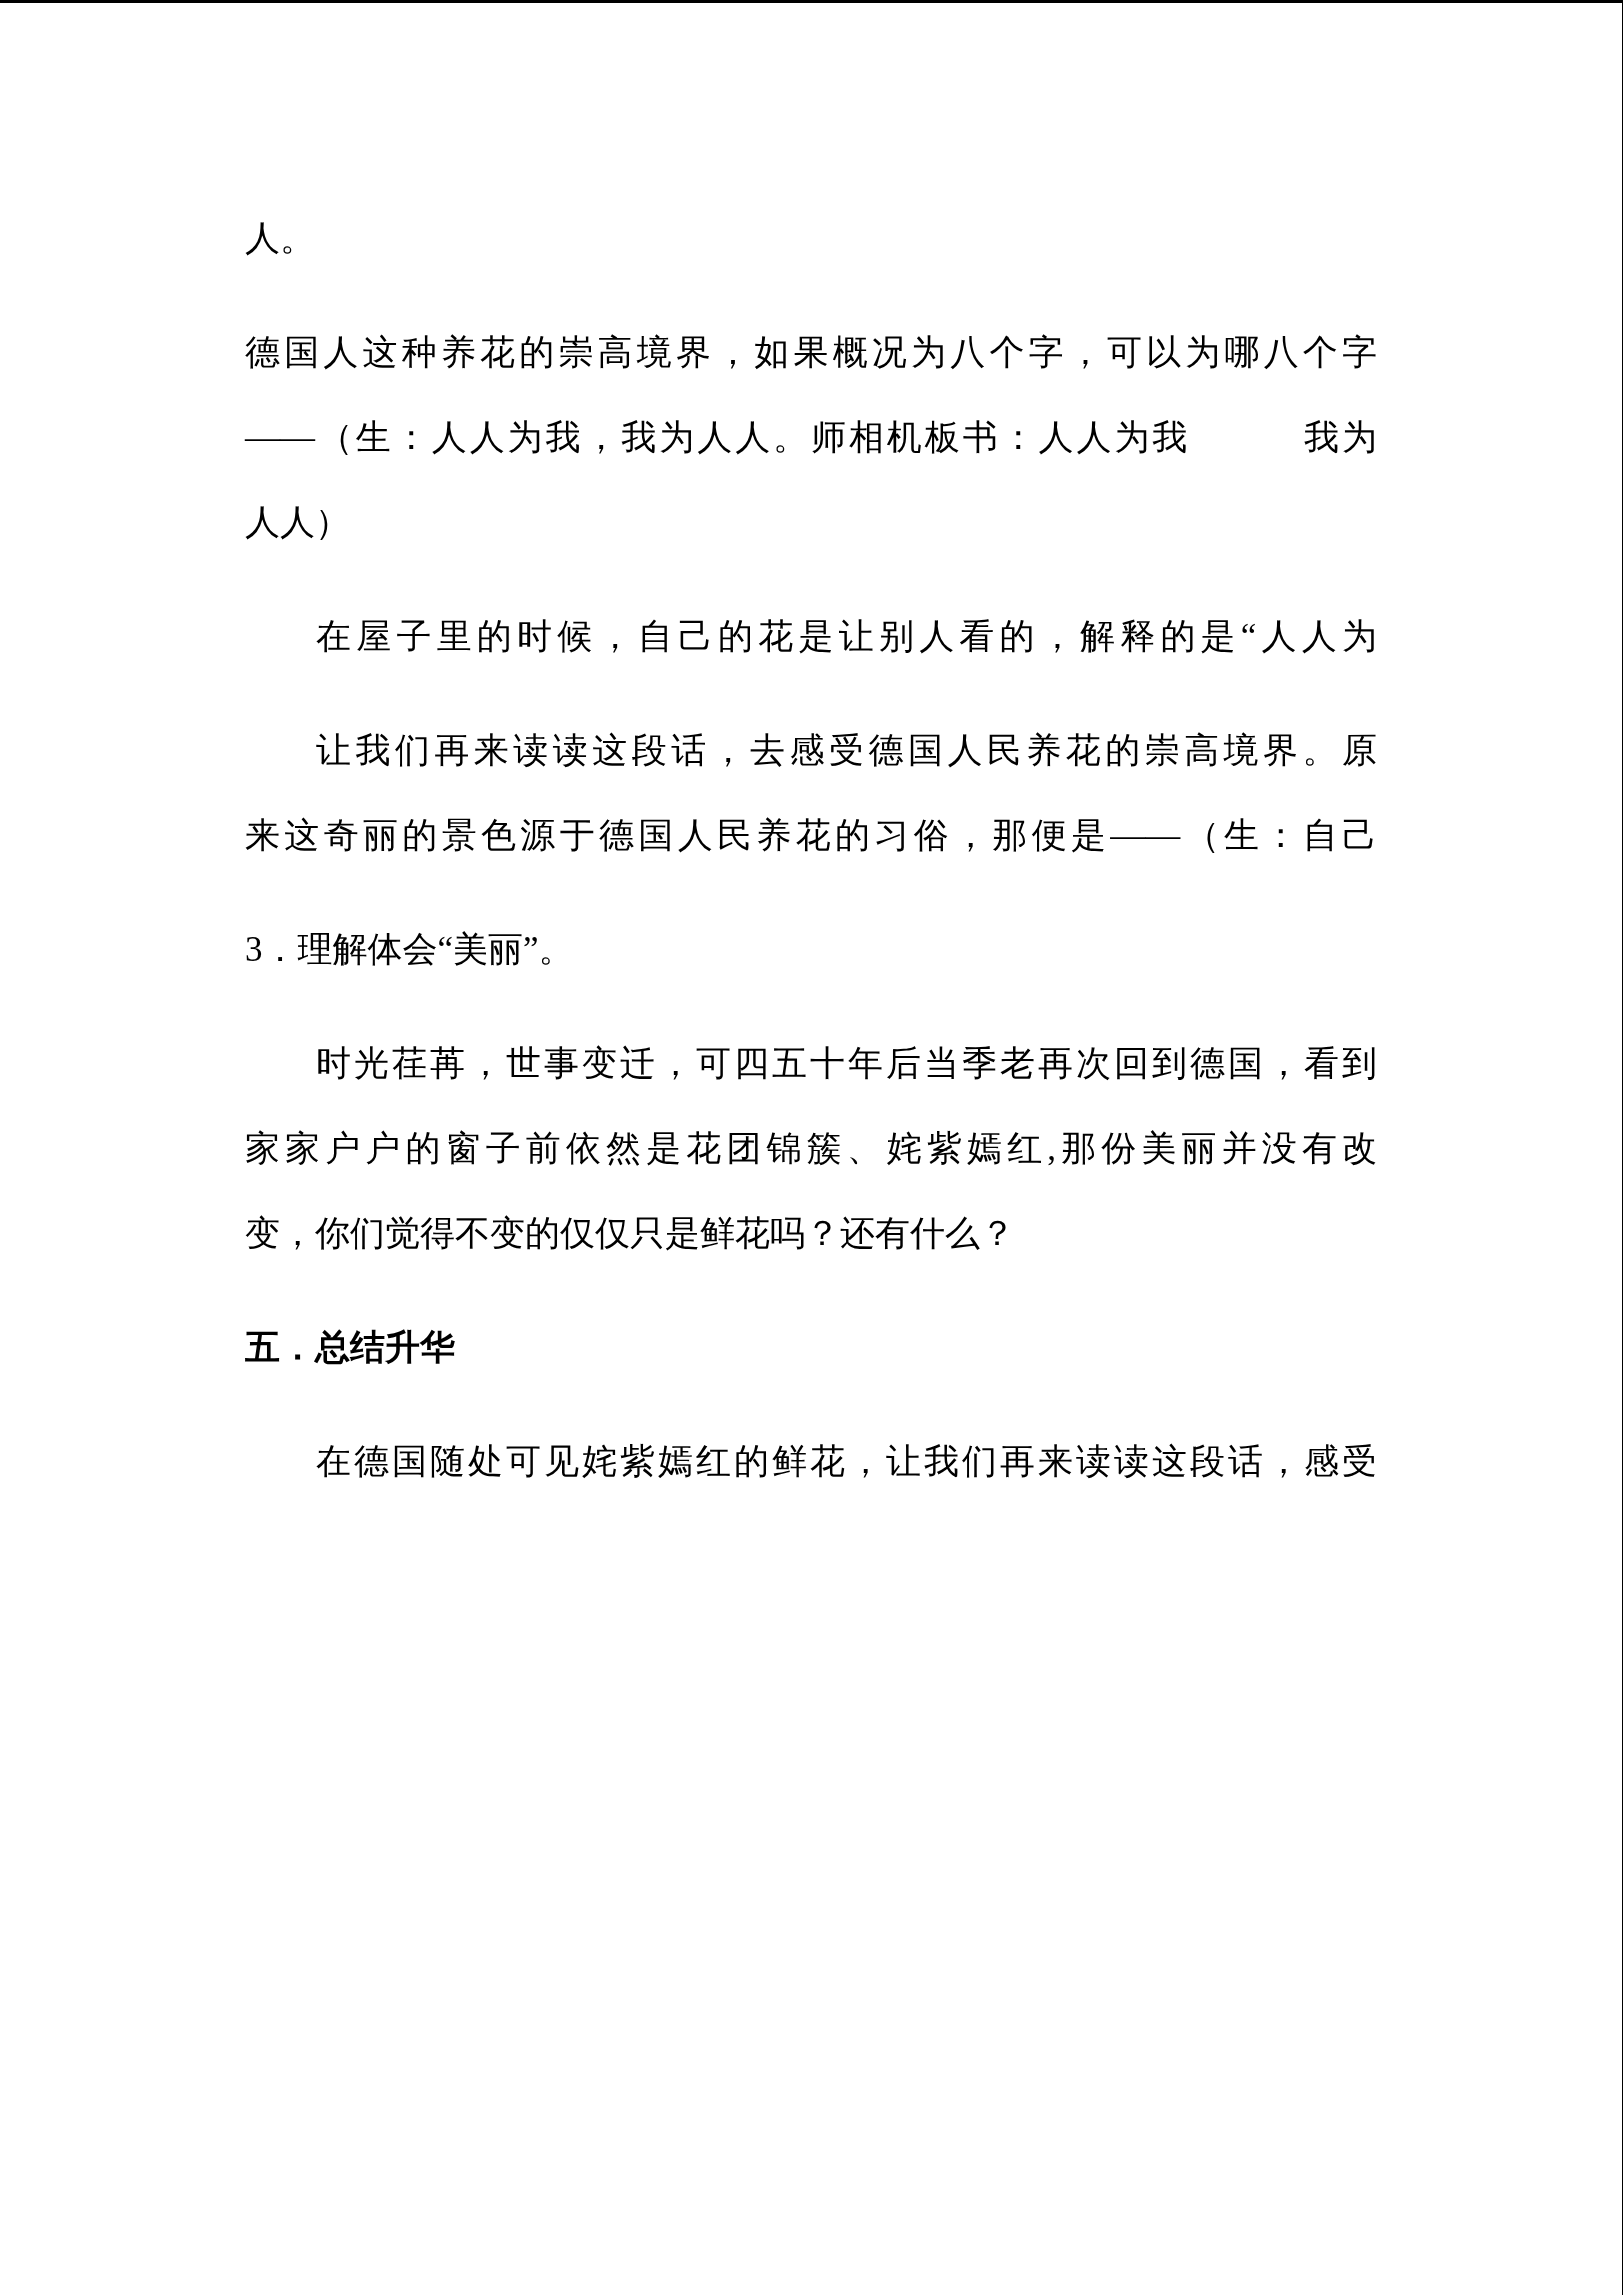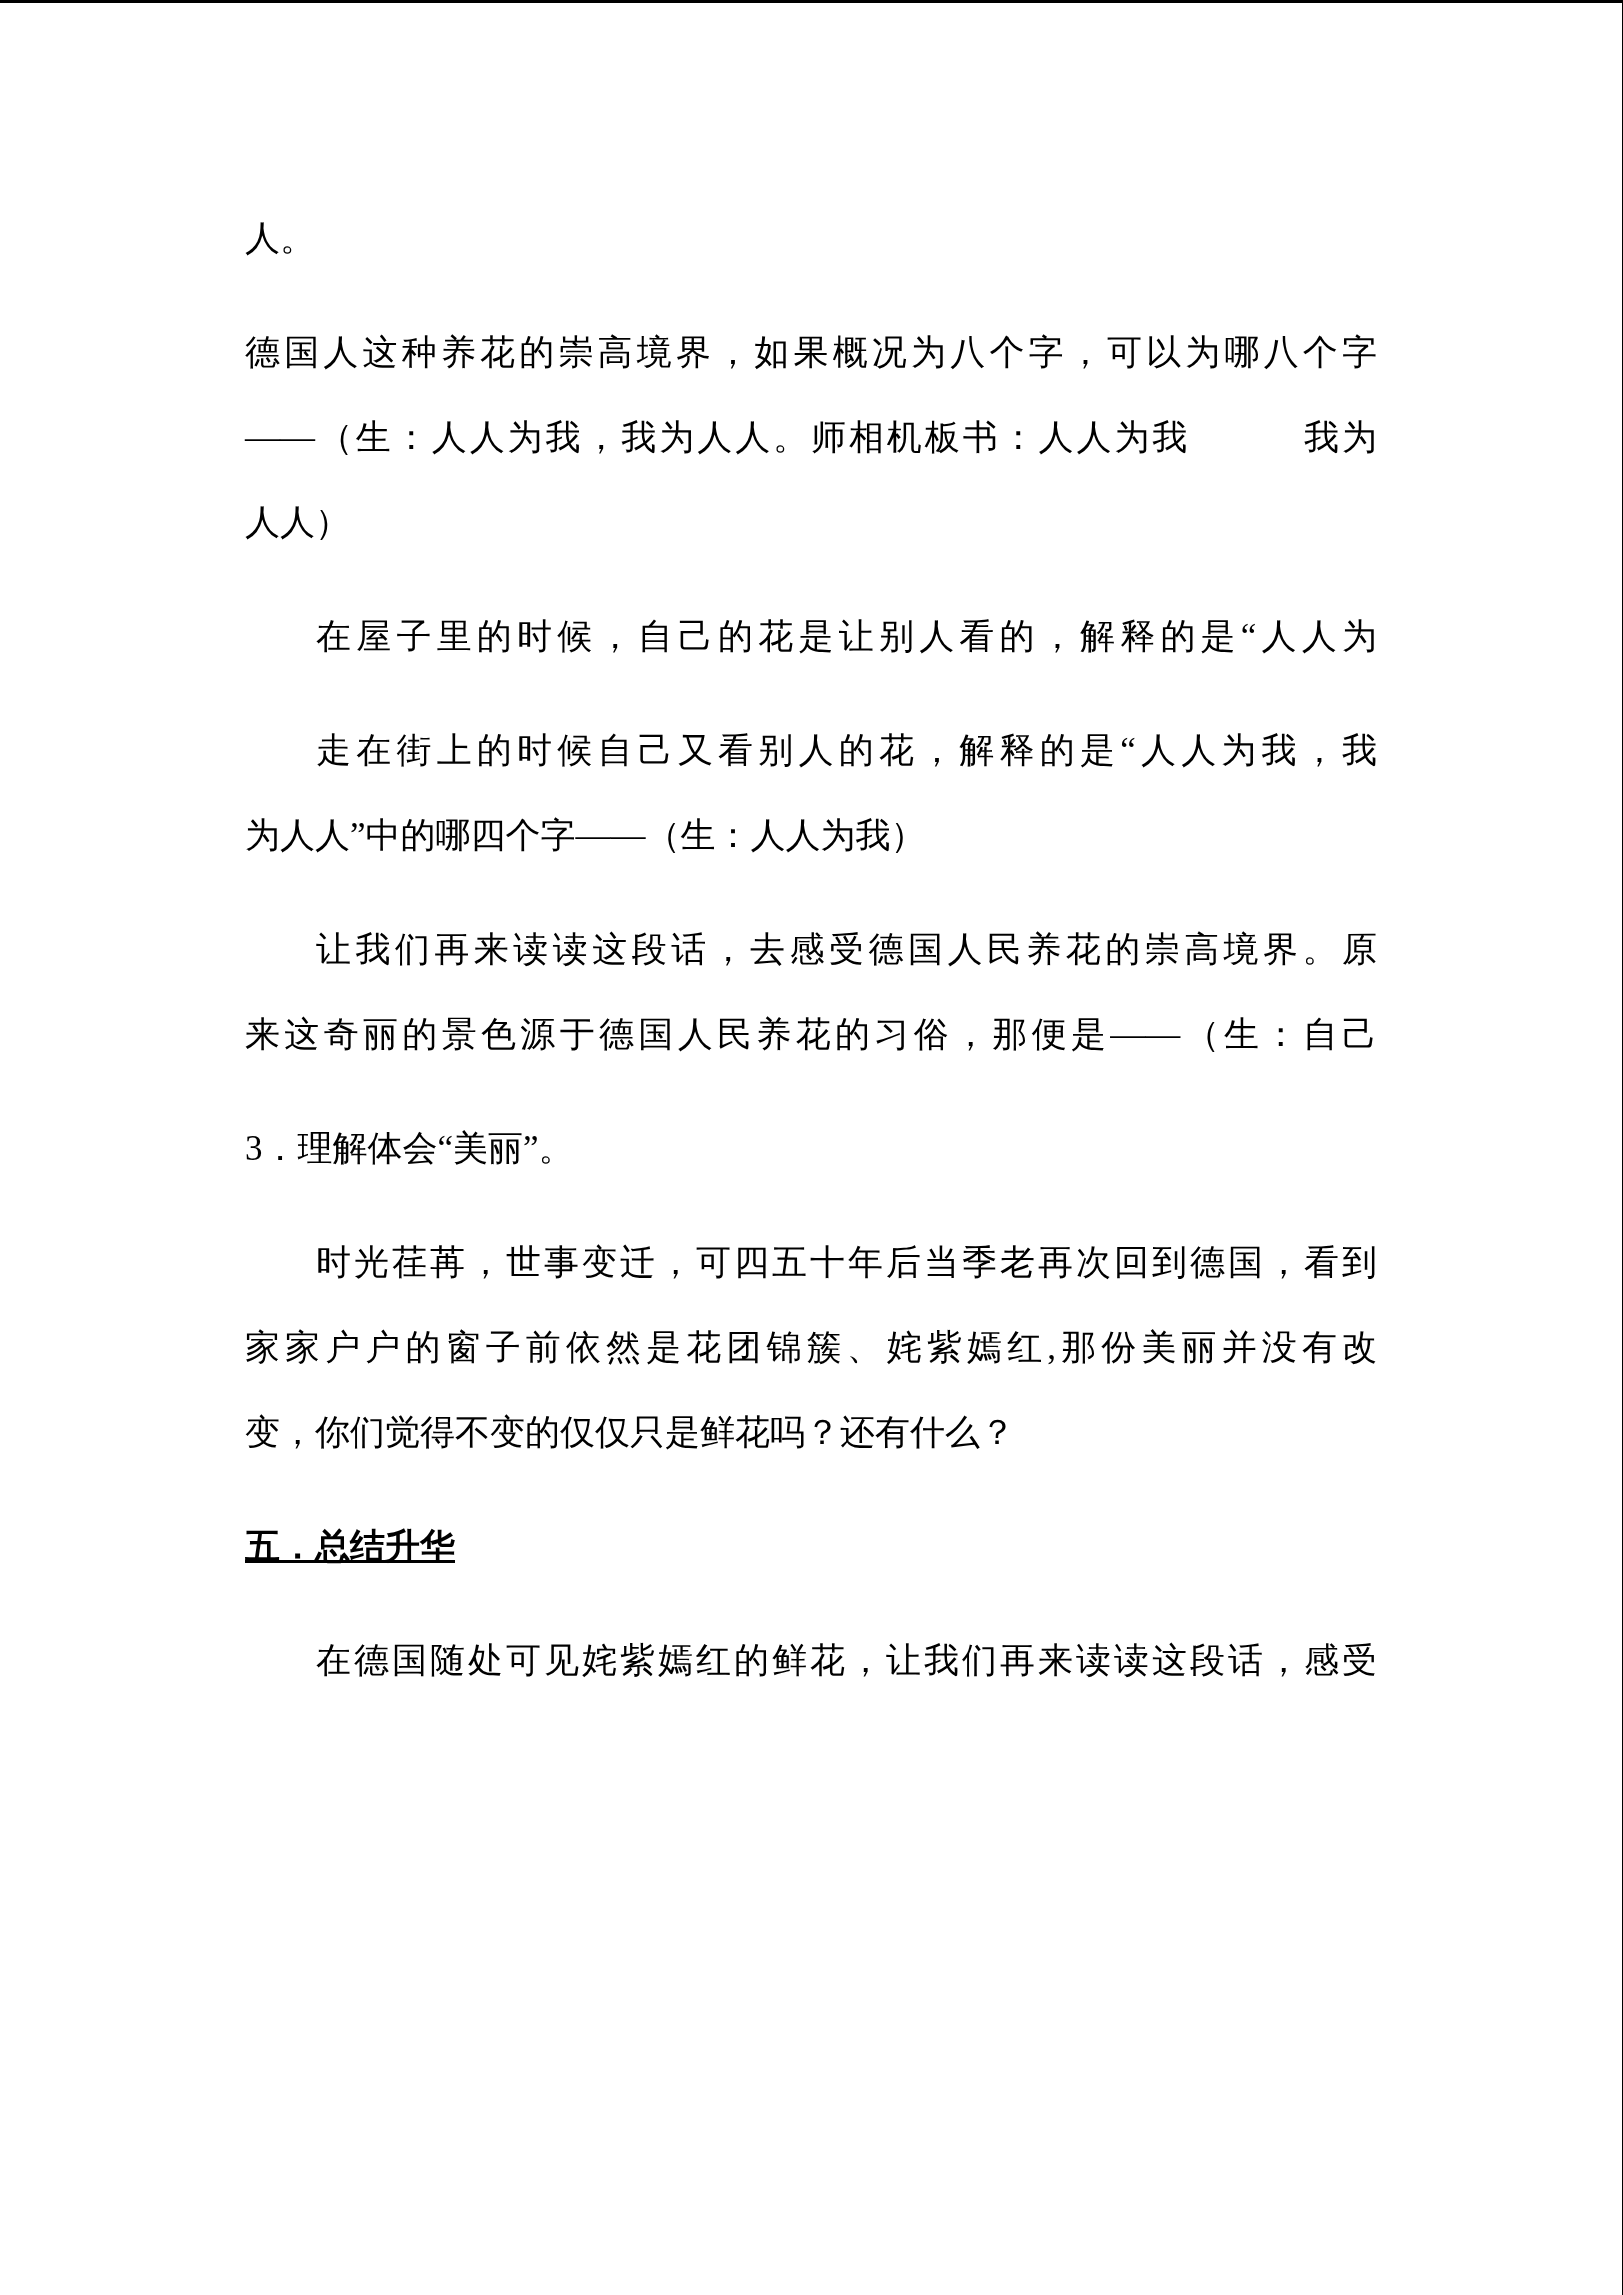--- a/index.html
+++ b/index.html
@@ -50,21 +50,20 @@
   }
   .ln.fill {
     
     text-align-last: justify;
   }
   .ln.indent {
     text-indent: 71px; 
   }
   .ln.bold {
     font-weight: bold;
-    text-decoration: underline;
   }
 </style>
 </head>
 <body>
 
 <div class="page">
   <div class="top-bar"></div>
   <div class="right-bar"></div>
 
   <div class="content">
@@ -76,24 +75,20 @@
     <div class="para">
       <div class="ln fill">德国人这种养花的崇高境界，如果概况为八个字，可以为哪八个字</div>
       <div class="ln fill">——（生：人人为我，我为人人。师相机板书：人人为我　　　我为</div>
       <div class="ln">人人）</div>
     </div>
 
     <div class="para">
       <div class="ln indent fill">在屋子里的时候，自己的花是让别人看的，解释的是“人人为</div>
     </div>
 
-    <div class="para">
-      <div class="ln indent fill">走在街上的时候自己又看别人的花，解释的是“人人为我，我</div>
-      <div class="ln">为人人”中的哪四个字——（生：人人为我）</div>
-    </div>
 
     <div class="para">
       <div class="ln indent fill">让我们再来读读这段话，去感受德国人民养花的崇高境界。原</div>
       <div class="ln fill">来这奇丽的景色源于德国人民养花的习俗，那便是——（生：自己</div>
     </div>
 
 
     <div class="para">
       <div class="ln">3．理解体会“美丽”。</div>
     </div>

